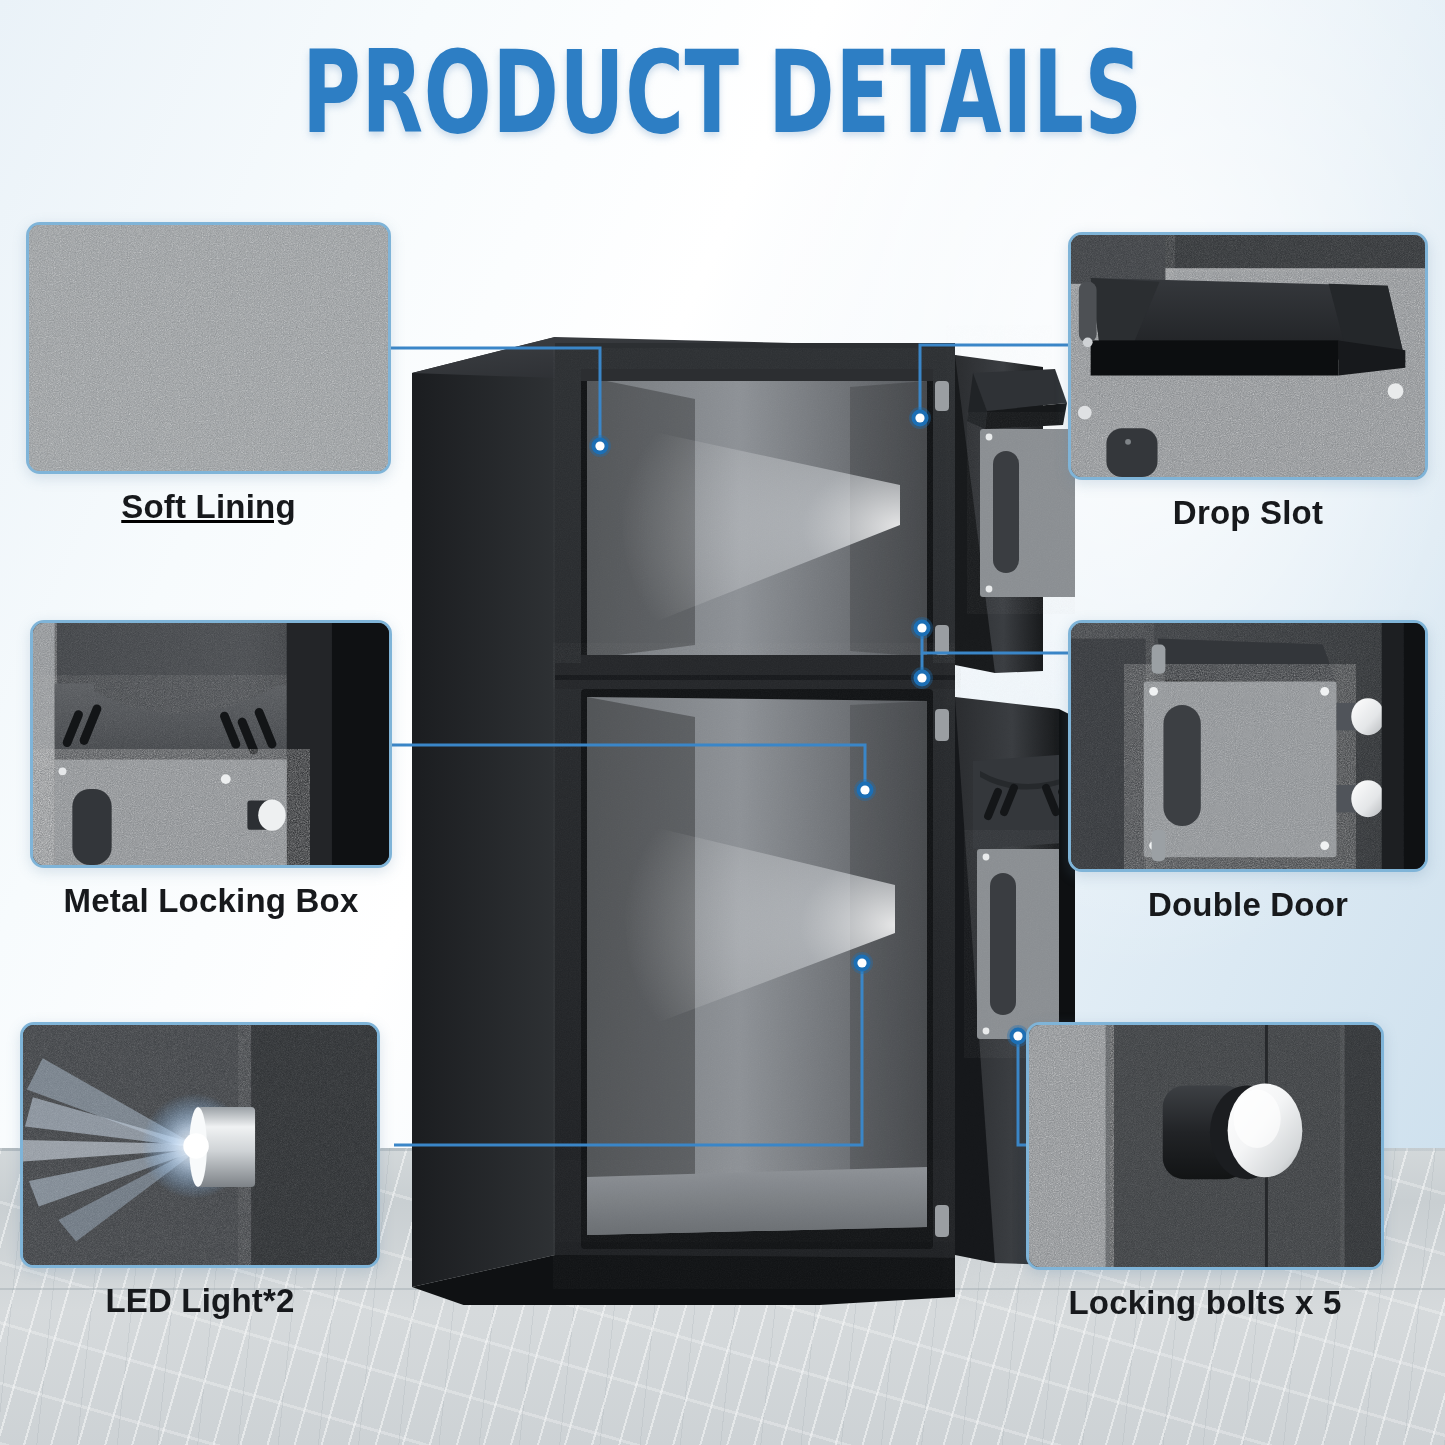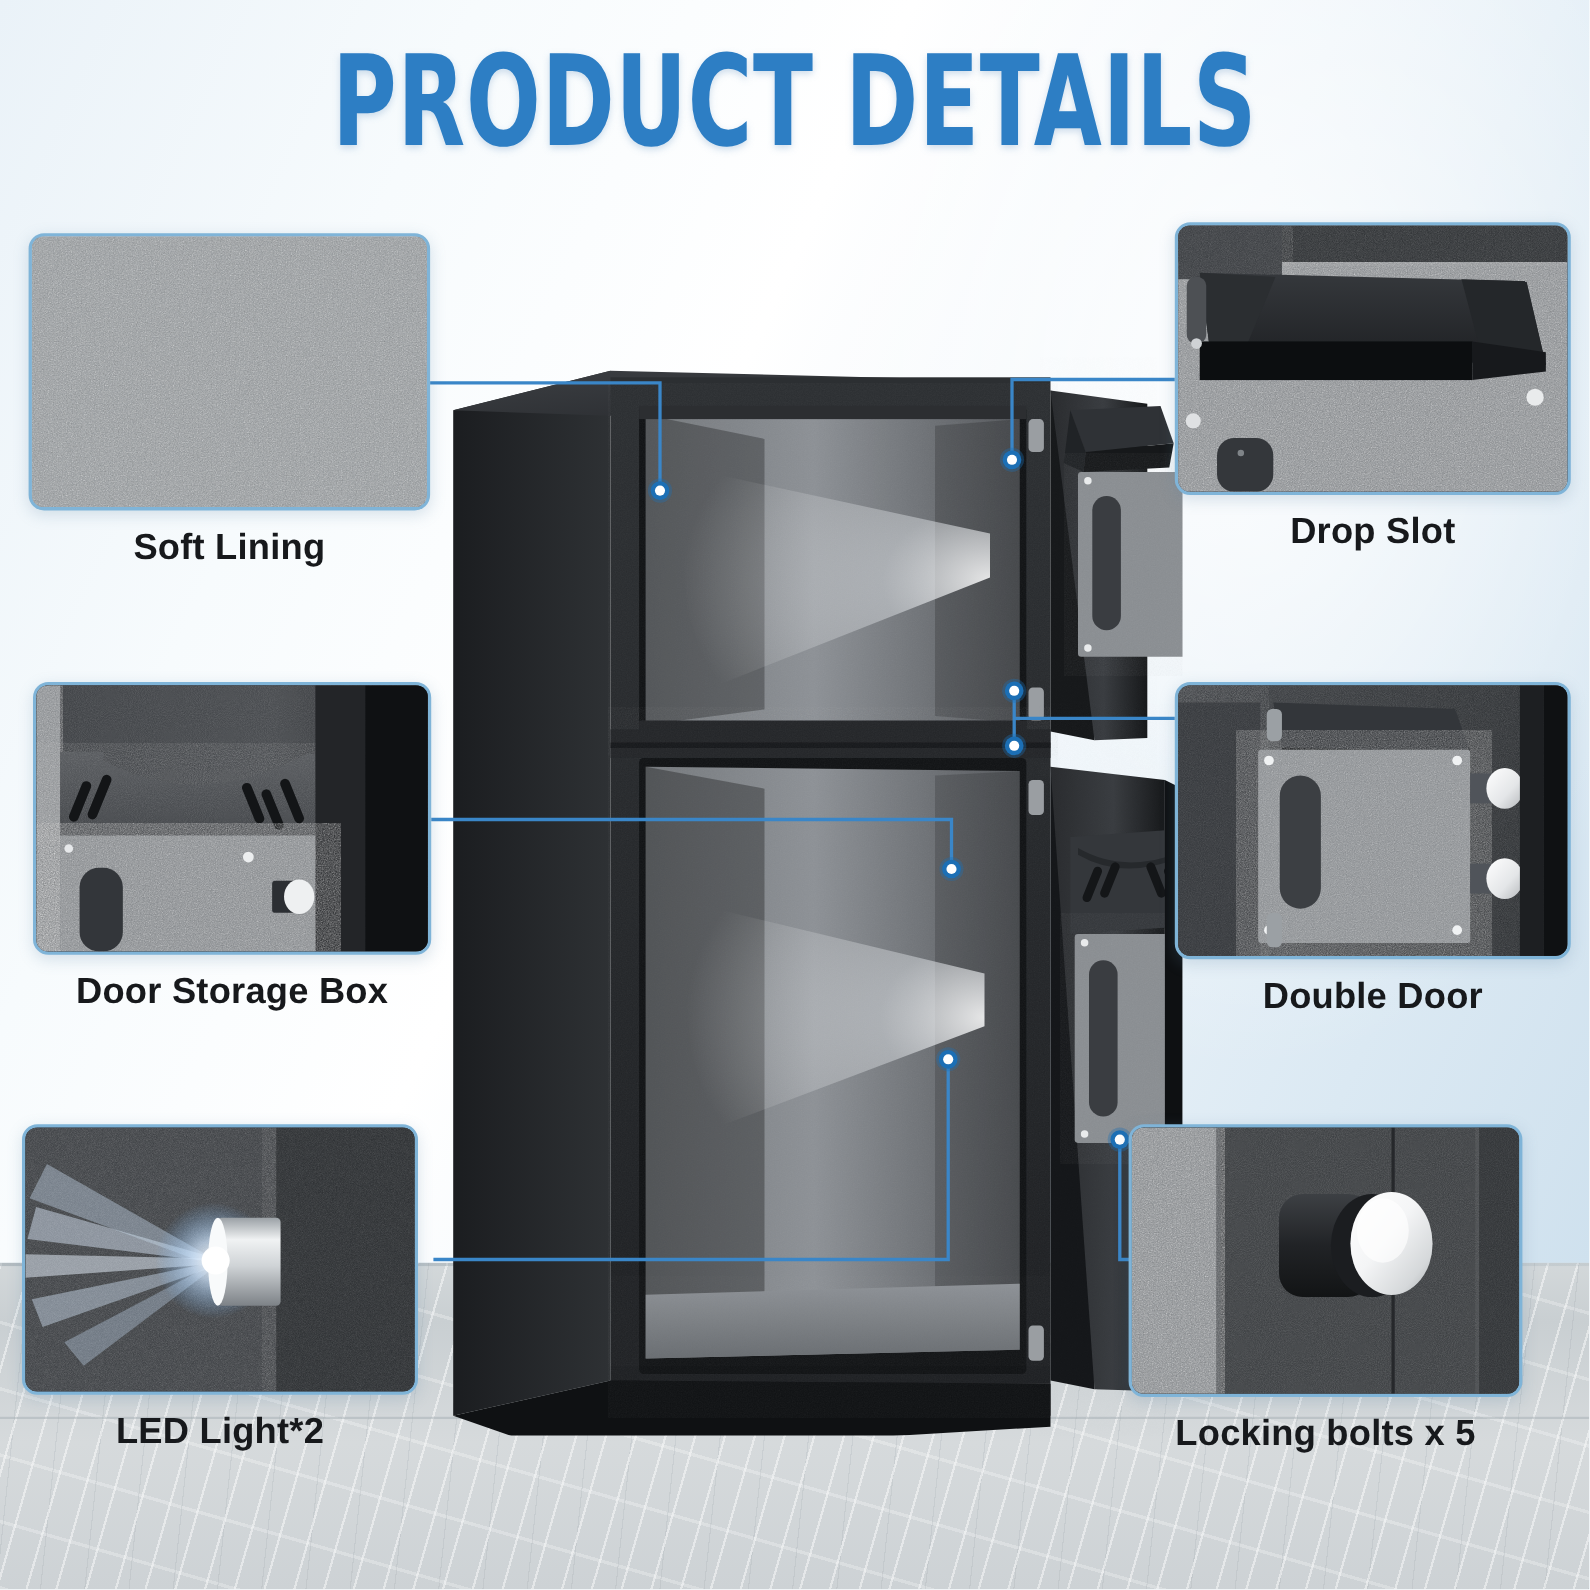--- a/index.html
+++ b/index.html
@@ -96,33 +96,33 @@
       radial-gradient(circle at 21% 58%, #d2d4d6 0 1.2px, transparent 1.5px),
       radial-gradient(circle at 49% 72%, #36383b 0 1.1px, transparent 1.4px),
       radial-gradient(circle at 72% 63%, #eceded 0 1px, transparent 1.3px),
       radial-gradient(circle at 91% 84%, #303235 0 1.2px, transparent 1.5px),
       radial-gradient(circle at 7% 88%, #c9cbcd 0 1.1px, transparent 1.4px),
       radial-gradient(circle at 55% 44%, #424447 0 1px, transparent 1.3px);
     background-size: 9px 9px, 11px 11px, 8px 8px, 13px 13px, 10px 10px, 12px 12px, 9px 9px, 14px 14px, 11px 11px, 7px 7px;
   }
 
   
-  #p-soft { left: 26px; top: 212px; }
+  #p-soft { left: 26px; top: 222px; text-decoration: underline; }
   #p-soft .panel { width: 365px; height: 252px; }
 
   
   #p-metal { left: 30px; top: 620px; }
   #p-metal .panel { width: 362px; height: 248px; background: #303236; }
 
   
   #p-led { left: 20px; top: 1022px; }
   #p-led .panel { width: 360px; height: 246px; background: #303236; }
 
   
-  #p-drop { left: 1068px; top: 202px; }
+  #p-drop { left: 1068px; top: 232px; }
   #p-drop .panel { width: 360px; height: 248px; background: #3b3d40; }
 
   
   #p-double { left: 1068px; top: 620px; }
   #p-double .panel { width: 360px; height: 252px; background: #3a3c3f; }
 
   
   #p-bolts { left: 1026px; top: 1022px; }
   #p-bolts .panel { width: 358px; height: 248px; background: #36383b; }
 
@@ -429,21 +429,21 @@
         <rect x="22" y="140" width="236" height="108" filter="url(#nzC)" opacity=".9"></rect>
 
         <rect x="40" y="170" width="40" height="78" rx="18" fill="#33363a"></rect>
         <circle cx="30" cy="152" r="4" fill="#e6e8ea"></circle>
         <circle cx="196" cy="160" r="5" fill="#eceeef"></circle>
 
         <rect x="218" y="182" width="22" height="30" rx="3" fill="#2c2f33"></rect>
         <ellipse cx="243" cy="197" rx="14" ry="16" fill="#eef0f1"></ellipse>
       </svg>
     </div>
-    <div class="panel-label">Door Storage Box</div>
+    <div class="panel-label">Metal Locking Box</div>
   </div>
 
   <div class="callout" id="p-led">
     <div class="panel">
       <svg width="100%" height="100%" viewBox="0 0 360 246" preserveAspectRatio="none" style="position:absolute;inset:0">
         <defs>
           <radialGradient id="ledGlow" cx="50%" cy="50%" r="50%">
             <stop offset="0" stop-color="#ffffff"></stop>
               <stop offset=".35" stop-color="#cfe6ff" stop-opacity=".8"></stop>
             <stop offset="1" stop-color="#79b4ef" stop-opacity="0"></stop>

